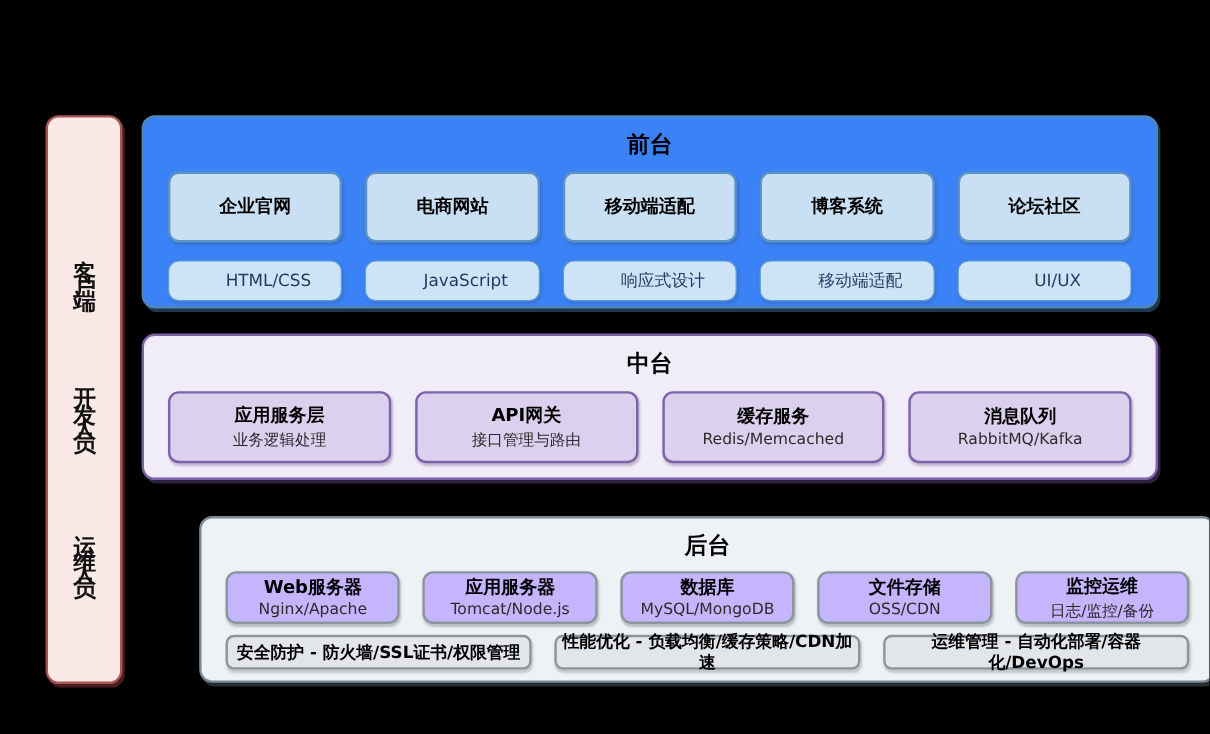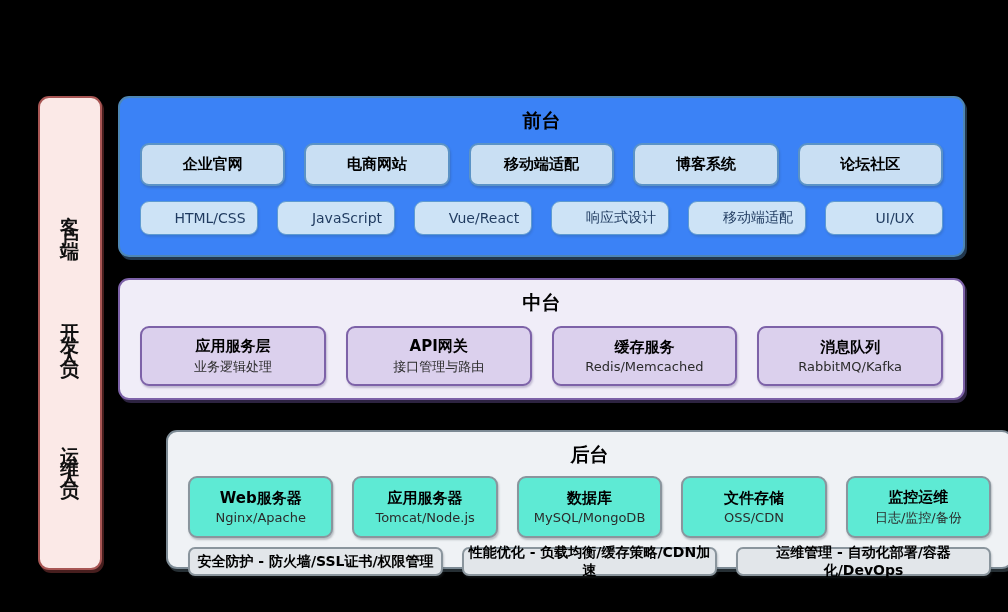--- a/index.html
+++ b/index.html
@@ -31,39 +31,39 @@
     display:flex;flex-direction:column;align-items:center;justify-content:center;
     text-align:center;
   }
   .box .t{font-weight:bold;font-size:15px;}
   .box .s{font-size:13px;color:#2b2b2b;margin-top:2px;}
 
   
   .panel.frontend{top:96px;height:161px;background:#3b82f6;border:2px solid #4E86B4;
     box-shadow:2px 3px 0 rgba(60,100,140,.55);}
   .frontend .row1{margin-top:9px;}
-  .frontend .row1 .box{height:43px;background:#C9DFF3;border:2px solid #5B93C6;
+  .frontend .row1 .box{height:59px;background:#C9DFF3;border:2px solid #5B93C6;
     box-shadow:1px 2px 2px rgba(50,80,120,.30);}
   .frontend .row2{margin-top:15px;}
   .frontend .row2 .box{height:34px;background:#CDE3F6;border:1.5px solid #5E9BD1;
     box-shadow:1px 2px 2px rgba(50,80,120,.22);padding-left:22px;}
   .frontend .row2 .box .t{font-weight:normal;font-size:14px;color:#1F3A5F;}
 
   
   .panel.middle{top:278px;height:122px;background:#F0EDF8;border:2px solid #7D62A8;
     box-shadow:2px 3px 0 rgba(90,70,130,.5);}
   .middle .row1{margin-top:10px;gap:20px;}
   .middle .row1 .box{height:60px;background:#DBD0ED;border:2px solid #7D62A8;
     box-shadow:1px 2px 2px rgba(80,60,120,.30);}
 
   
   .panel.backend{top:430px;height:139px;background:#EFF2F5;border:2px solid #7C8A94;
     box-shadow:2px 3px 0 rgba(70,85,95,.55);margin-left:48px;}
   .backend .row1{margin-top:8px;}
-  .backend .row1 .box{height:62px;background:#5eead4;border:2px solid #8A959D;
+  .backend .row1 .box{height:44px;background:#c4b5fd;border:2px solid #8A959D;
     box-shadow:1px 2px 2px rgba(60,70,80,.30);}
   .backend .row2{margin-top:9px;}
   .backend .row2 .box{height:29px;background:#E2E6EA;border:2px solid #8A959D;border-radius:7px;
     box-shadow:1px 2px 2px rgba(60,70,80,.25);}
   .backend .row2 .box .t{font-size:14px;}
 </style>
 </head>
 <body>
 
 <div class="stage">
@@ -92,23 +92,20 @@
       <div class="box">
           <span class="t">论坛社区</span>
         </div>
     </div>
     <div class="row row2">
       <div class="box">
           <span class="t">HTML/CSS</span>
         </div>
       <div class="box">
           <span class="t">JavaScript</span>
-        </div>
-      <div class="box">
-          <span class="t">Vue/React</span>
         </div>
       <div class="box">
           <span class="t">响应式设计</span>
         </div>
       <div class="box">
           <span class="t">移动端适配</span>
         </div>
       <div class="box">
           <span class="t">UI/UX</span>
         </div>

